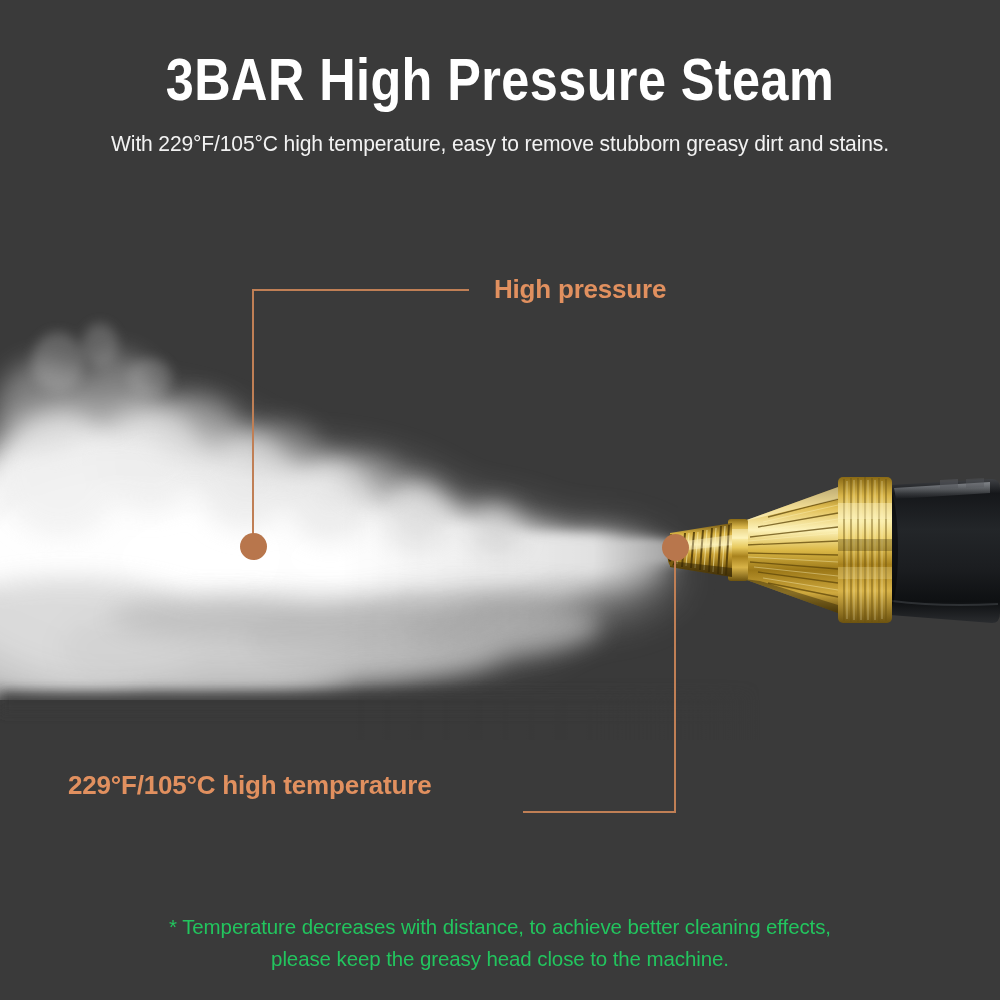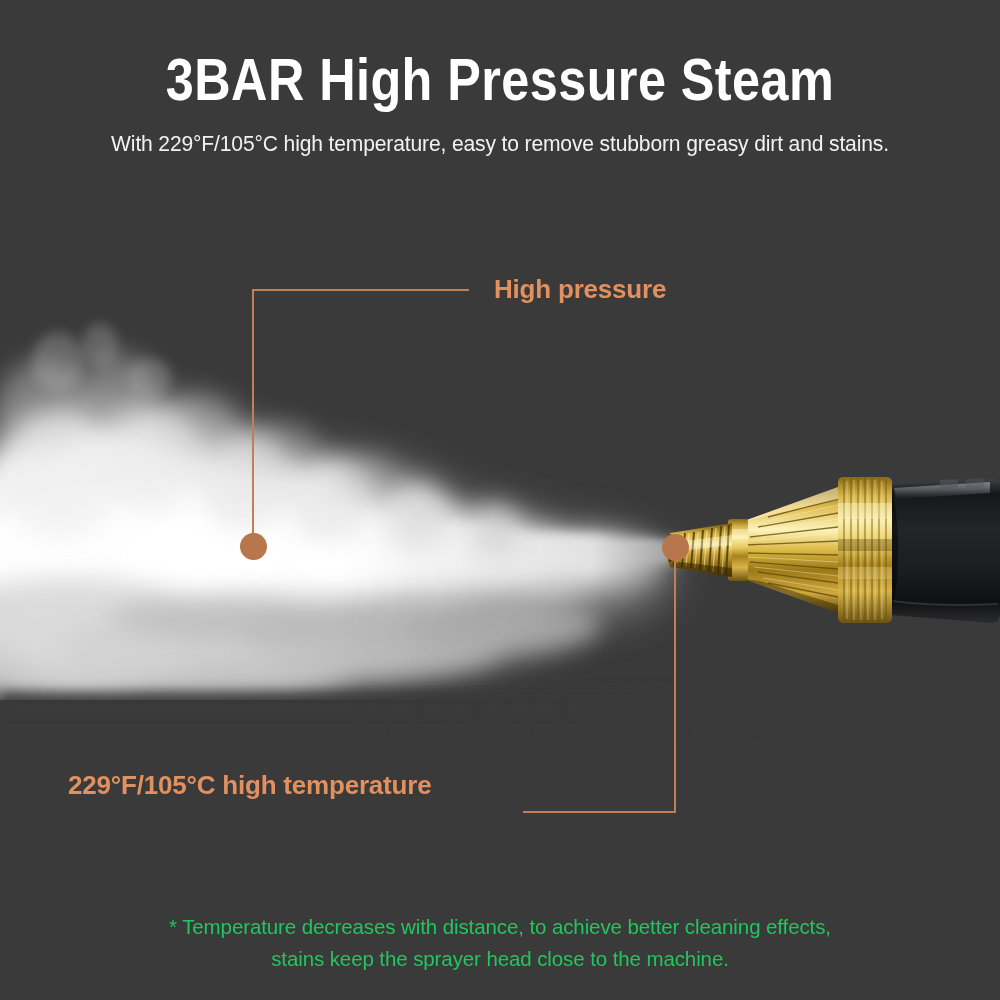--- a/index.html
+++ b/index.html
@@ -394,16 +394,16 @@
   <div class="callout-dot" id="hp-dot"></div>
   <div id="label-high-pressure">High pressure</div>
 
   <div class="callout-line" id="tp-line-h"></div>
   <div class="callout-line" id="tp-line-v"></div>
   <div class="callout-dot" id="tp-dot"></div>
   <div id="label-temperature">229°F/105°C high temperature</div>
 
   <div id="footnote">
     <span class="fn-line">* Temperature decreases with distance, to achieve better cleaning effects,</span>
-    <span class="fn-line">stains keep the sprayer head close to the machine.</span>
+    <span class="fn-line">please keep the greasy head close to the machine.</span>
   </div>
 
 </div>
 
 </body></html>

